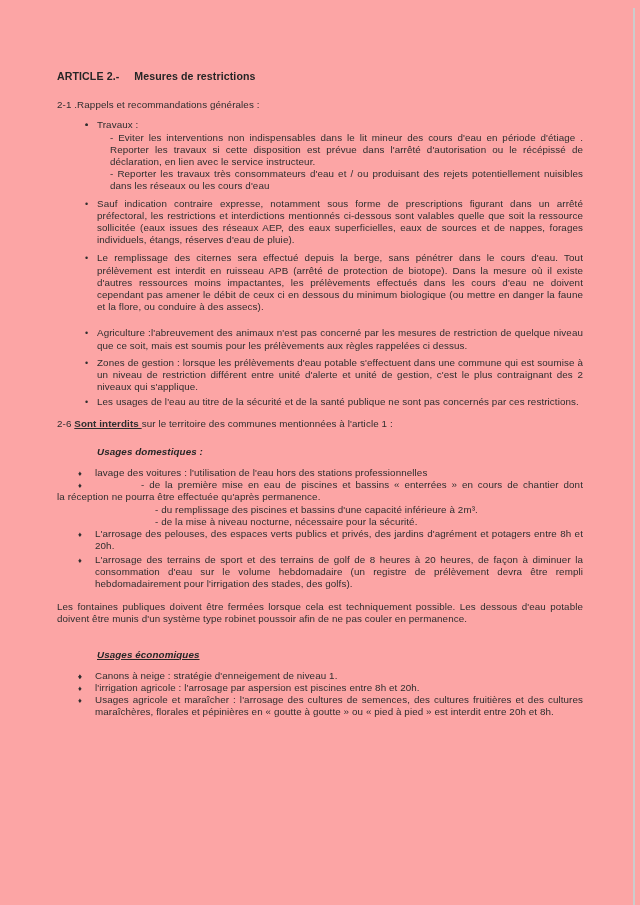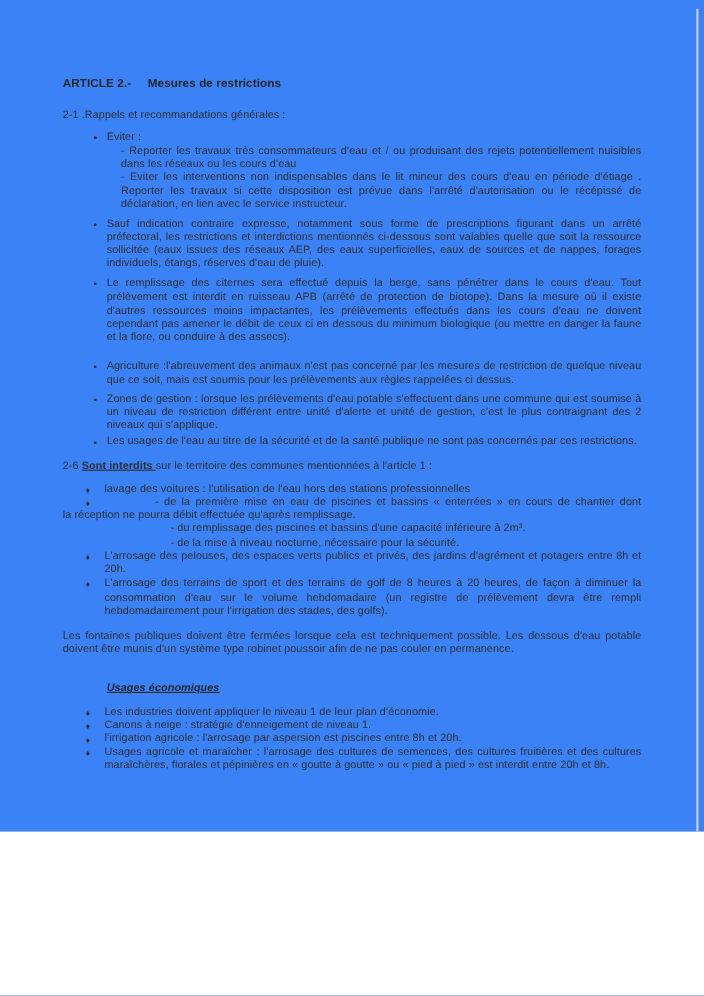--- a/index.html
+++ b/index.html
@@ -2,21 +2,21 @@
 <html><head>
 <meta charset="utf-8">
 <style>
   html,body{margin:0;padding:0;}
   body{
     width:640px;height:905px;background:#ffffff;
     font-family:"Liberation Sans","DejaVu Sans",sans-serif;
     color:#2e2e2e;
     -webkit-font-smoothing:antialiased;
   }
-  .page{position:relative;width:640px;height:756px;background:#3b82f6;overflow:hidden;}
+  .page{position:relative;width:640px;height:905px;background:#fca5a5;overflow:hidden;}
   .edge-line{position:absolute;left:633px;top:8px;height:897px;width:2px;background:#cccccc;}
   .content{
     position:absolute;left:57px;top:0;width:526px;
     font-size:9.8px;line-height:12.2px;letter-spacing:0.1px;
   }
   .jt{text-align:justify;}
   .doc-title{font-weight:bold;font-size:10.6px;margin-top:70px;color:#262626;}
   .doc-title .t-right{margin-left:15px;}
   .h-sub{margin-top:17px;}
   
@@ -52,24 +52,24 @@
     </div>
 
     <div class="h-sub">2-1 .Rappels et recommandations générales :</div>
 
     <div class="blt jt mt8">
       <span class="dot">•</span>
     </div>
 
     <div class="blt mt0">
       <span class="dot">•</span>
-      <span>Eviter :</span>
+      <span>Travaux :</span>
     </div>
+    <div class="sub-ind jt mt0">- Eviter les interventions non indispensables dans le lit mineur des cours d'eau en période d'étiage . Reporter les travaux si cette disposition est prévue dans l'arrêté d'autorisation ou le récépissé de déclaration, en lien avec le service instructeur.</div>
     <div class="sub-ind jt mt0">- Reporter les travaux très consommateurs d'eau et / ou produisant des rejets potentiellement nuisibles dans les réseaux ou les cours d'eau</div>
-    <div class="sub-ind jt mt0">- Eviter les interventions non indispensables dans le lit mineur des cours d'eau en période d'étiage . Reporter les travaux si cette disposition est prévue dans l'arrêté d'autorisation ou le récépissé de déclaration, en lien avec le service instructeur.</div>
 
     <div class="blt jt mt5">
       <span class="dot">•</span>
       <span>Sauf indication contraire expresse, notamment sous forme de prescriptions figurant dans un arrêté préfectoral, les restrictions et interdictions mentionnés ci-dessous sont valables quelle que soit la ressource sollicitée (eaux issues des réseaux AEP, des eaux superficielles, eaux de sources et de nappes, forages individuels, étangs, réserves d'eau de pluie).</span>
     </div>
 
     <div class="blt jt mt6">
       <span class="dot">•</span>
       <span>Le remplissage des citernes sera effectué depuis la berge, sans pénétrer dans le cours d'eau. Tout prélèvement est interdit en ruisseau APB (arrêté de protection de biotope). Dans la mesure où il existe d'autres ressources moins impactantes, les prélèvements effectués dans les cours d'eau ne doivent cependant pas amener le débit de ceux ci en dessous du minimum biologique (ou mettre en danger la faune et la flore, ou conduire à des assecs).</span>
     </div>
@@ -85,51 +85,51 @@
     </div>
 
     <div class="blt jt mt3">
       <span class="dot">•</span>
       <span>Les usages de l'eau au titre de la sécurité et de la santé publique ne sont pas concernés par ces restrictions.</span>
     </div>
 
 
     <div class="h22"><span>2-6 </span><span class="bu">Sont interdits </span><span>sur le territoire des communes mentionnées à l'article 1 :</span></div>
 
+    <div class="usage-h mt16">Usages domestiques :</div>
 
     <div class="dlt mt9">
       <span class="dia">♦</span>
       <span>lavage des voitures : l'utilisation de l'eau hors des stations professionnelles</span>
     </div>
 
     <div class="dlt jt mt0">
       <span class="dia">♦</span>
     </div>
     <div class="deep1 mt0">- de la première mise en eau de piscines et bassins « enterrées » en cours de chantier dont</div>
-    <div class="mt0">la réception ne pourra débit effectuée qu'après remplissage.</div>
+    <div class="mt0">la réception ne pourra être effectuée qu'après permanence.</div>
     <div class="deep2 mt0">- du remplissage des piscines et bassins d'une capacité inférieure à 2m³.</div>
     <div class="deep2 mt0">- de la mise à niveau nocturne, nécessaire pour la sécurité.</div>
 
     <div class="dlt jt mt0">
       <span class="dia">♦</span>
       <span>L'arrosage des pelouses, des espaces verts publics et privés, des jardins d'agrément et potagers entre 8h et 20h.</span>
     </div>
 
     <div class="dlt jt mt1">
       <span class="dia">♦</span>
       <span>L'arrosage des terrains de sport et des terrains de golf de 8 heures à 20 heures, de façon à diminuer la consommation d'eau sur le volume hebdomadaire (un registre de prélèvement devra être rempli hebdomadairement pour l'irrigation des stades, des golfs).</span>
     </div>
 
     <div class="jt mt11">Les fontaines publiques doivent être fermées lorsque cela est techniquement possible. Les dessous d'eau potable doivent être munis d'un système type robinet poussoir afin de ne pas couler en permanence.</div>
 
     <div class="usage-h mt23">Usages économiques</div>
 
     <div class="dlt mt9">
       <span class="dia">♦</span>
-      <span>Les industries doivent appliquer le niveau 1 de leur plan d'économie.</span>
     </div>
 
     <div class="dlt mt0">
       <span class="dia">♦</span>
       <span>Canons à neige : stratégie d'enneigement de niveau 1.</span>
     </div>
 
     <div class="dlt mt0">
       <span class="dia">♦</span>
       <span>l'irrigation agricole : l'arrosage par aspersion est piscines entre 8h et 20h.</span>

